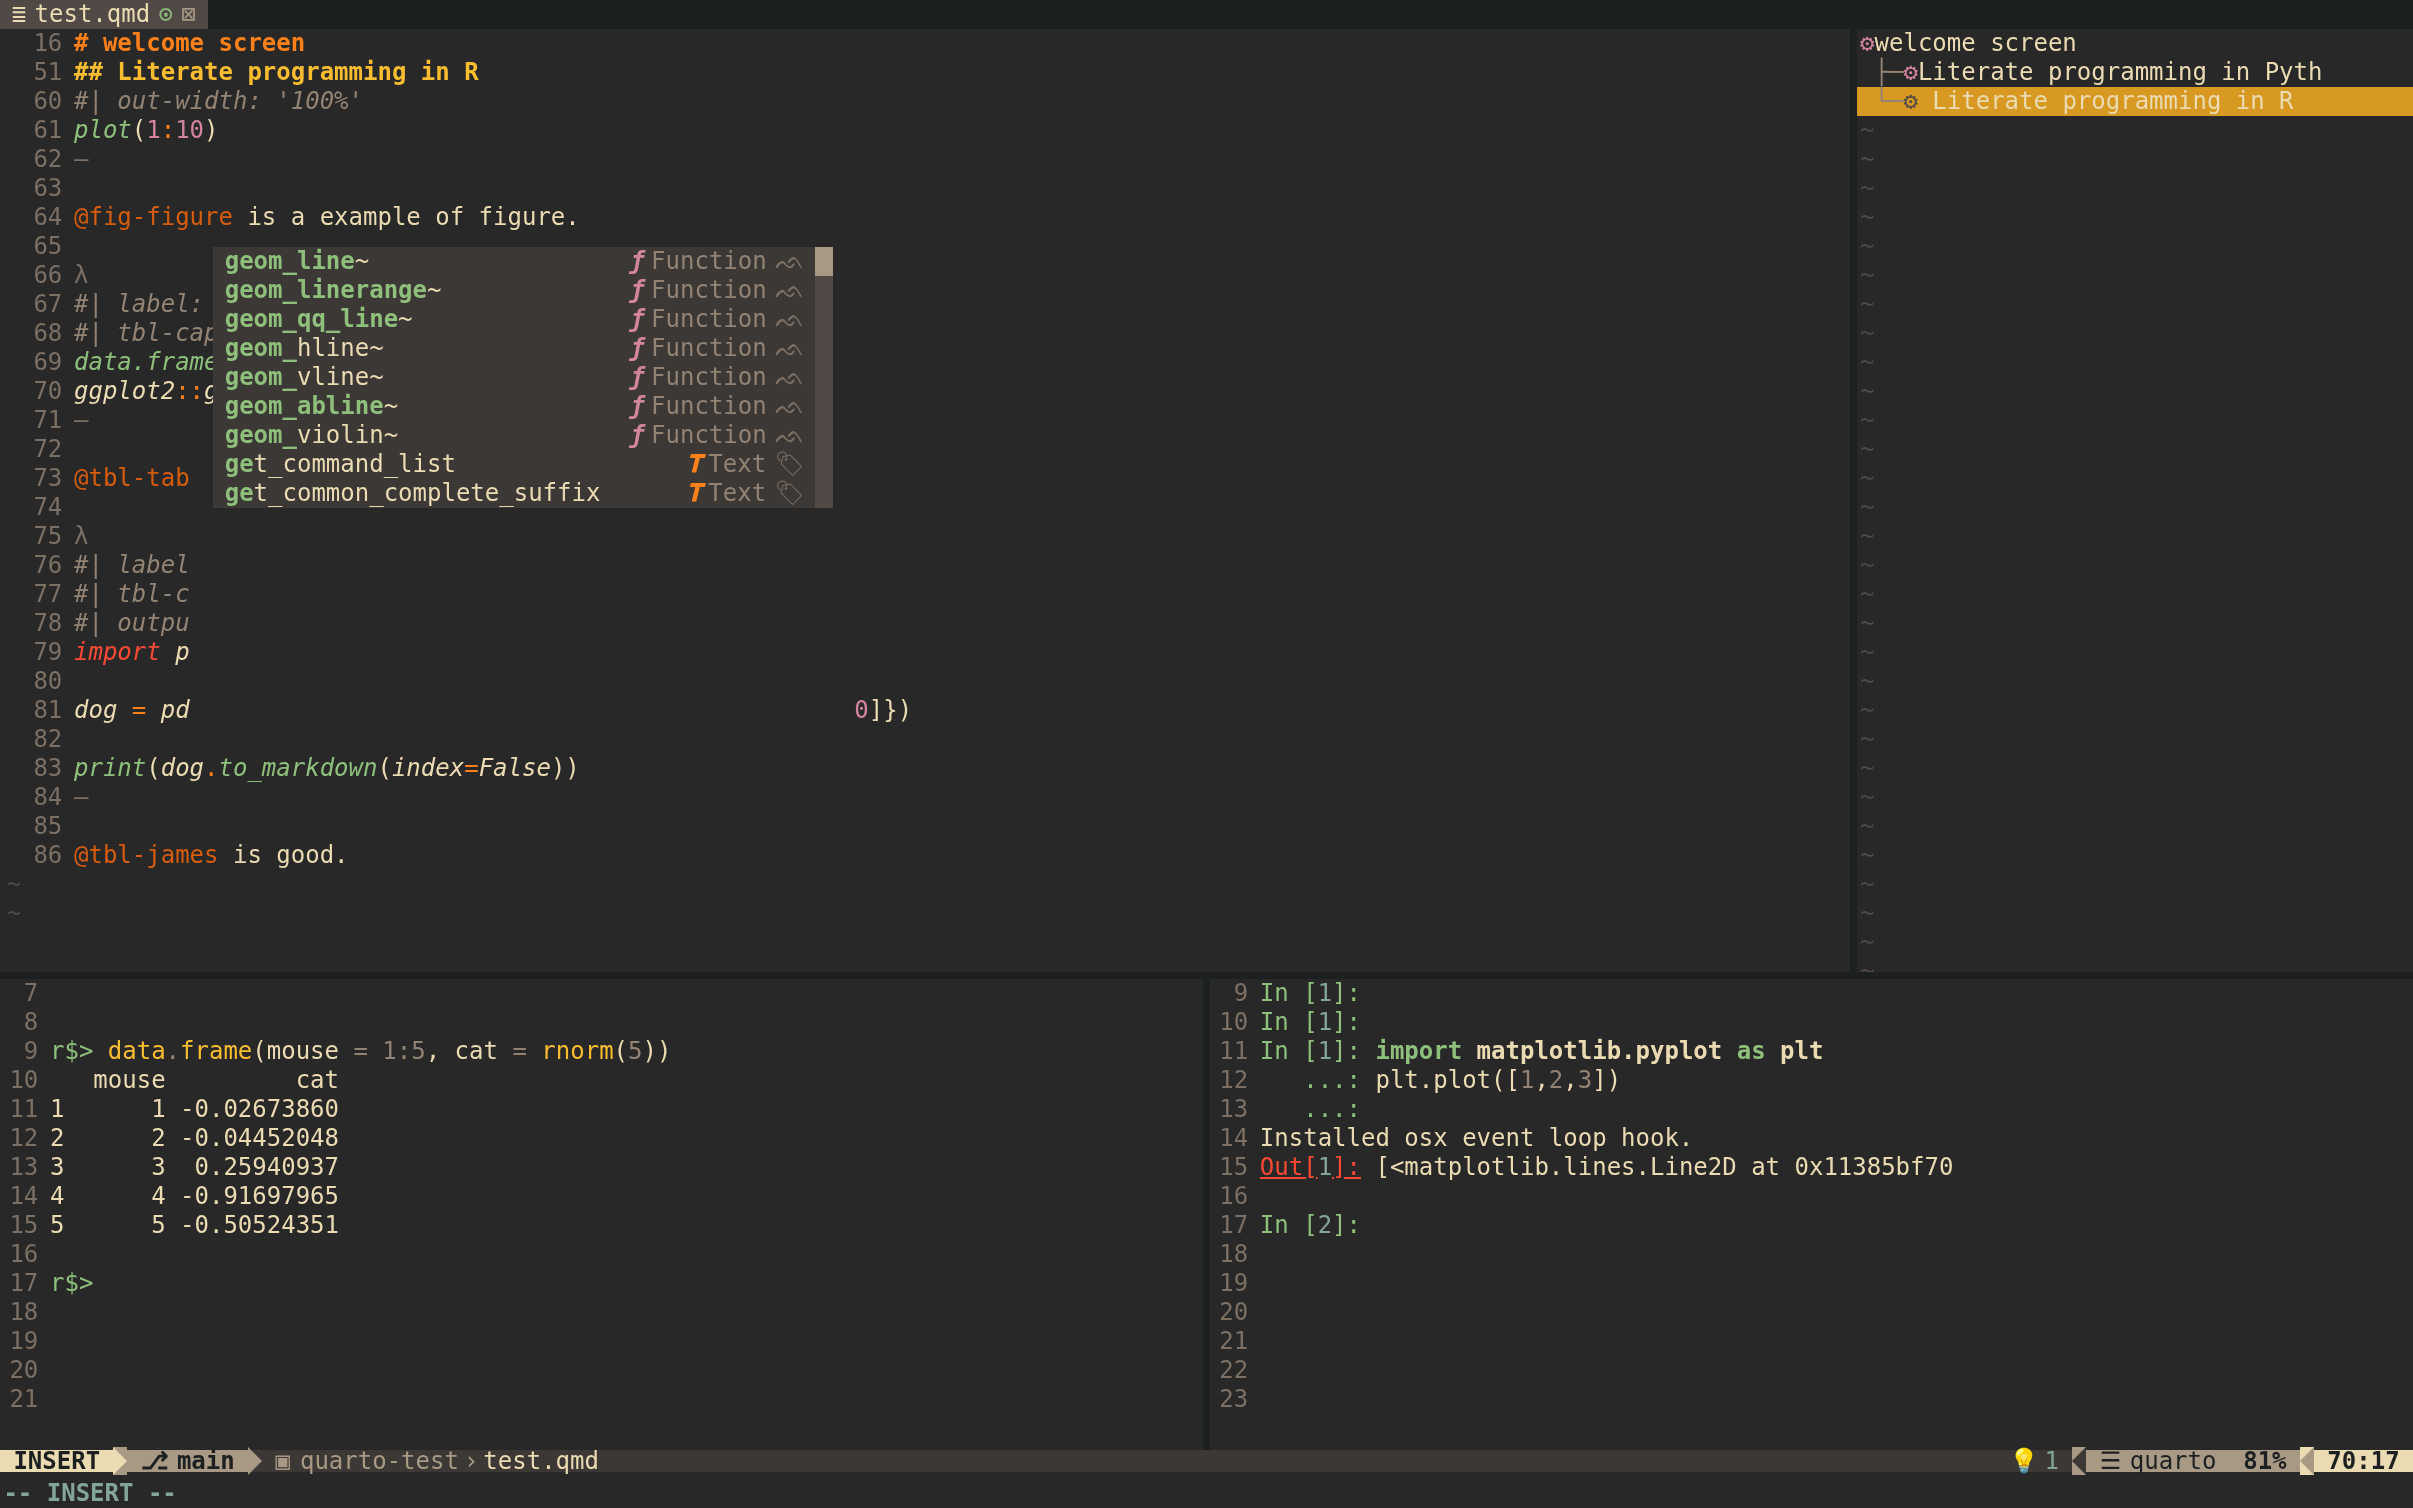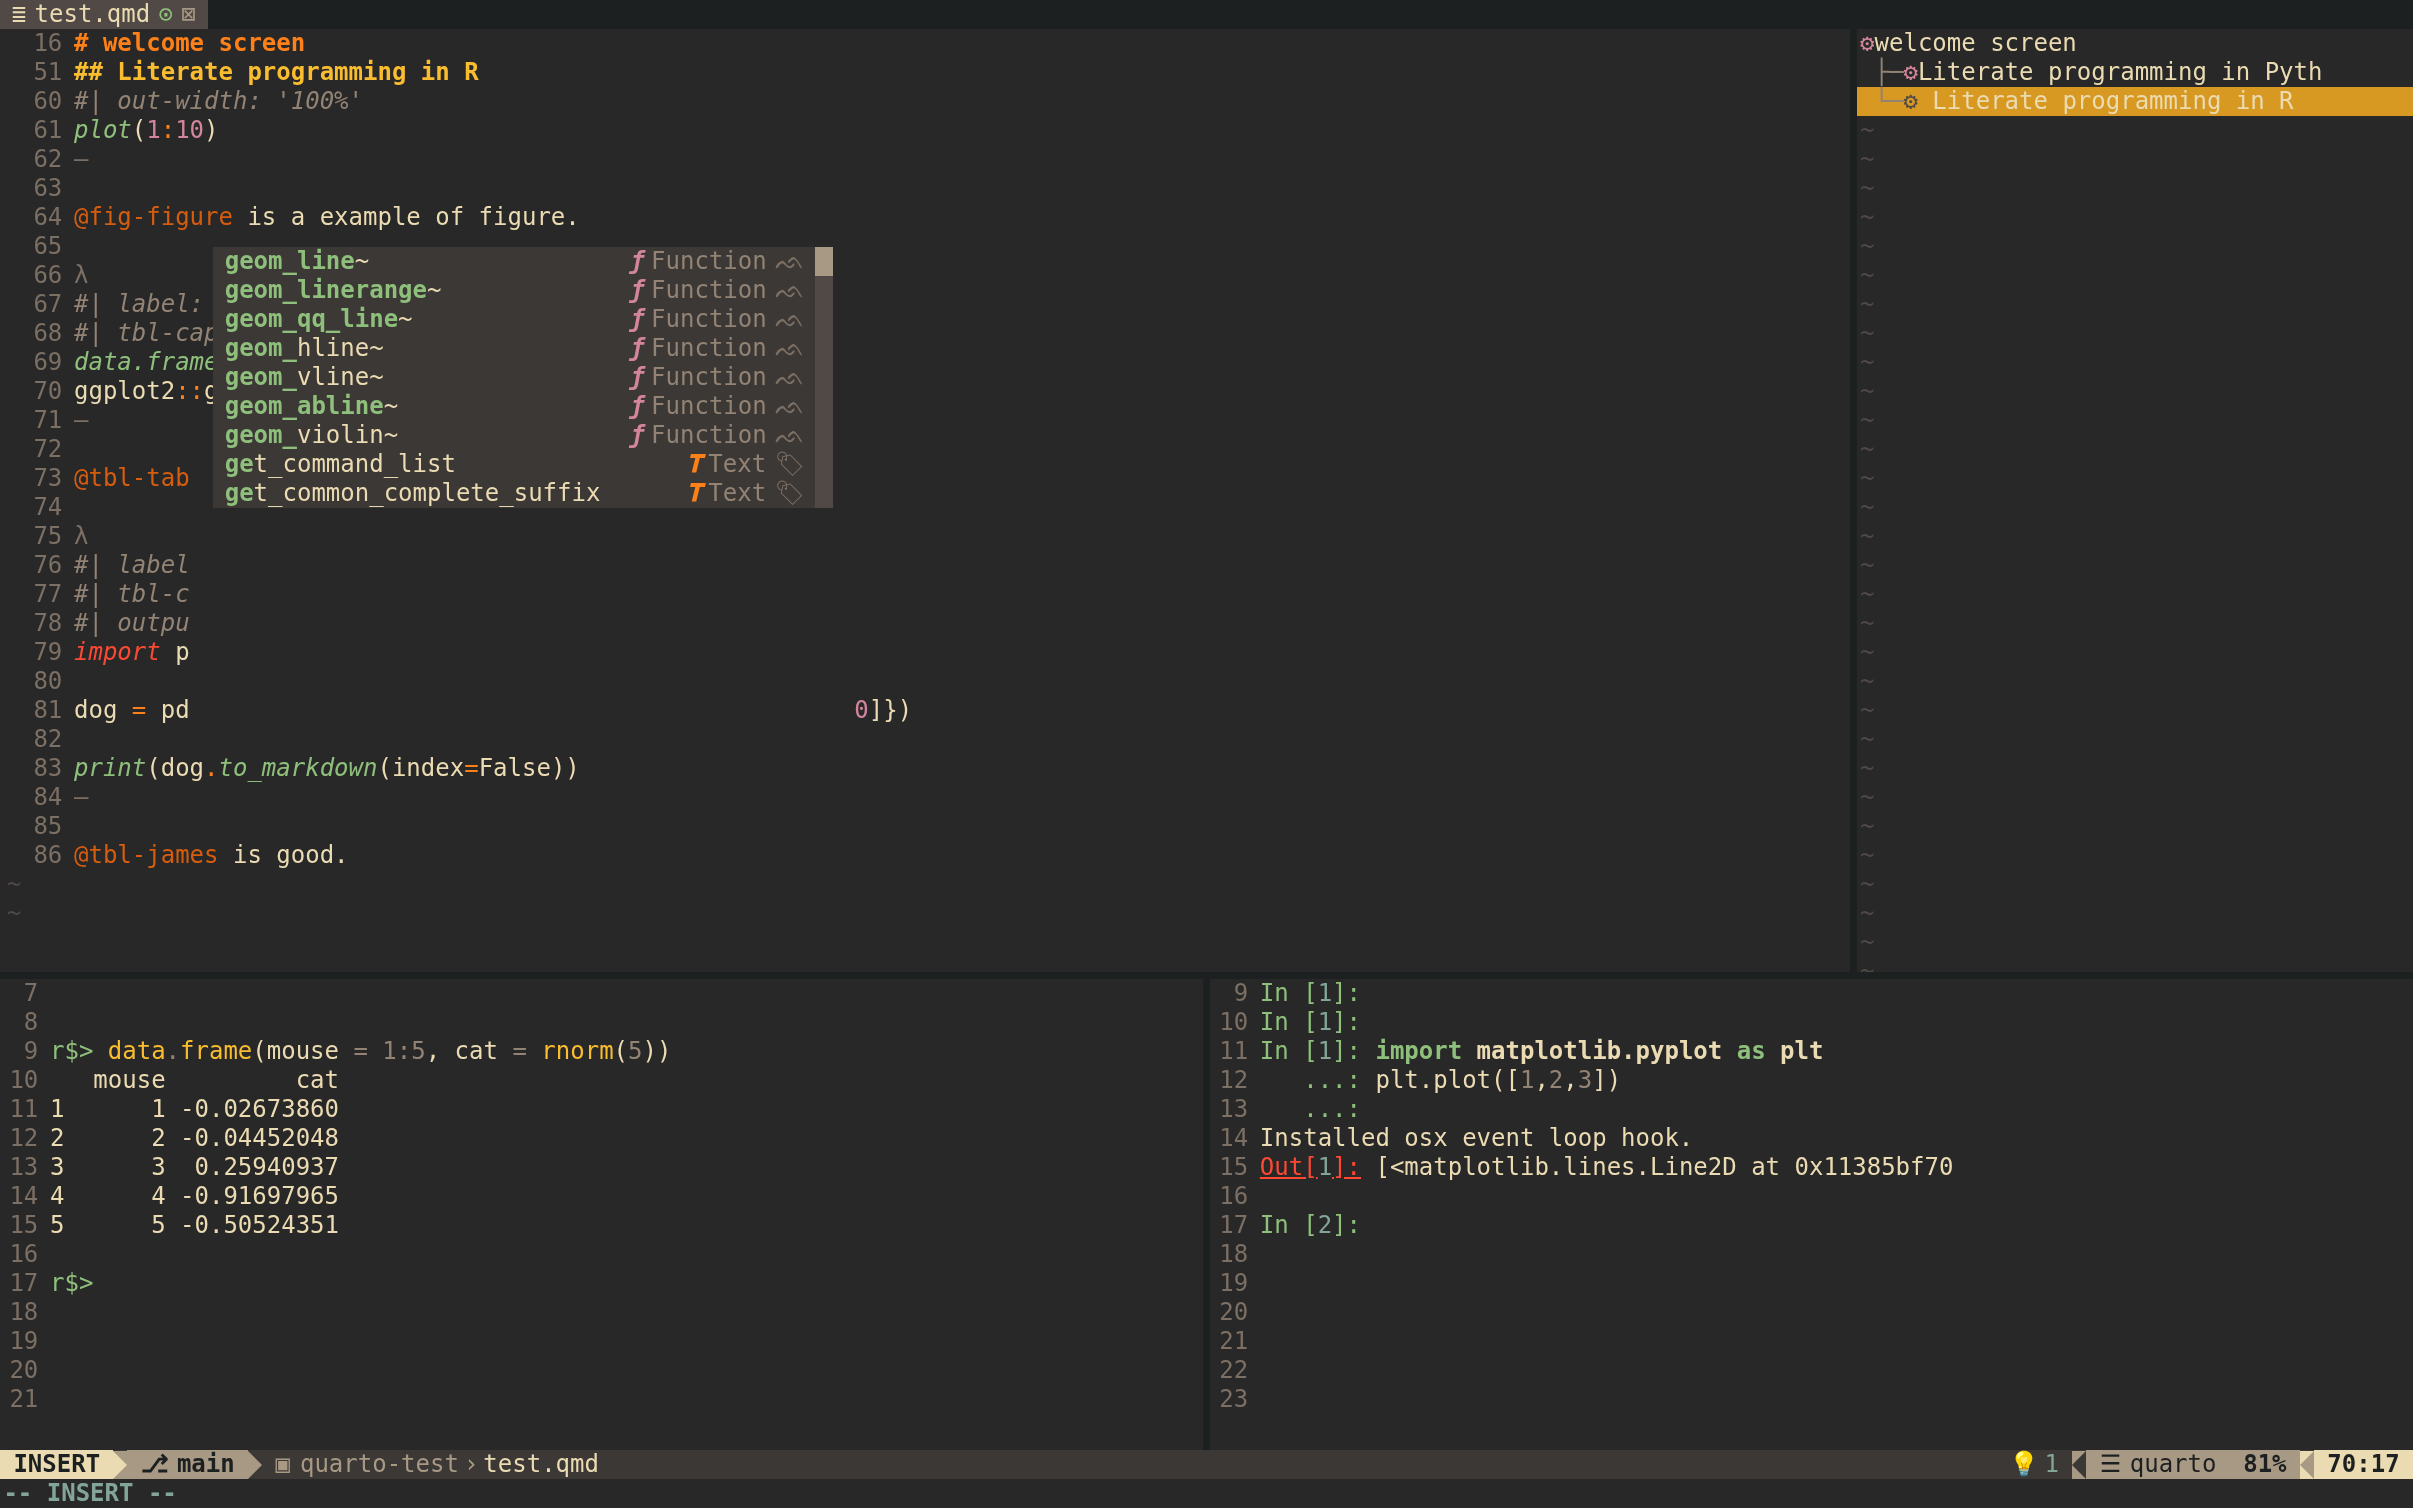--- a/index.html
+++ b/index.html
@@ -83,21 +83,21 @@
     text-align:right;
     padding-right: 11.7px;
     color: var(--line-nr);
     user-select:none;
   }
   .codeline { white-space: pre; }
   .hl-heading1 { color: var(--orange); font-weight:bold;}
   .hl-heading2 { color: var(--yellow); font-weight:bold;}
   .hl-comment { color: var(--comment); font-style:italic;}
   .hl-fn { color: var(--aqua); font-style:italic;}
-  .hl-ident { color: var(--fg); }
+  .hl-ident { color: var(--fg); font-style:italic;}
   .hl-op { color: var(--orange);}
   .hl-num { color: var(--purple);}
   .hl-ref { color: var(--orange-dim);}
   .hl-punct { color: var(--fg);}
   .hl-paren { color: var(--fg);}
   .hl-kw { color: var(--red); font-style:italic;}
   .hl-text { color: var(--fg);}
   .hl-fence { color: var(--gray2);}
   .hl-cursor { background: var(--fg); color: var(--bg); }
   .tilde-col { color: var(--tilde); padding-left:6.7px;}
@@ -148,21 +148,21 @@
   .term .hl-dim { color: var(--gray);}
   .term .hl-in { color: var(--aqua);}
   .term .hl-out { color: var(--red); text-decoration: underline;}
   .term .hl-kw2 { color: var(--aqua); font-weight:bold;}
   .term .hl-mod { color: var(--fg); font-weight:bold;}
 
   
   .status {
     display:flex; align-items:center;
     background: var(--bg-popup);
-    height:29px;
+    height:22px;
     font-weight:bold;
   }
   .seg { display:flex; align-items:center; height:100%; padding:0 13.4px;}
   .seg.mode { background: var(--fg); color: var(--bg-dark);}
   .seg.branch { background: var(--fg-dim); color: var(--bg-dark);}
   .seg.file { color: var(--fg-dim); font-weight:normal;}
   .seg.file b { color: var(--fg); font-weight:normal;}
   .status .right { margin-left:auto; display:flex; align-items:center; height:100%;}
   .seg.diag { color: var(--blue); font-weight:normal;}
   .seg.ft { background: var(--fg-dim); color: var(--bg-dark); font-weight:normal;}

